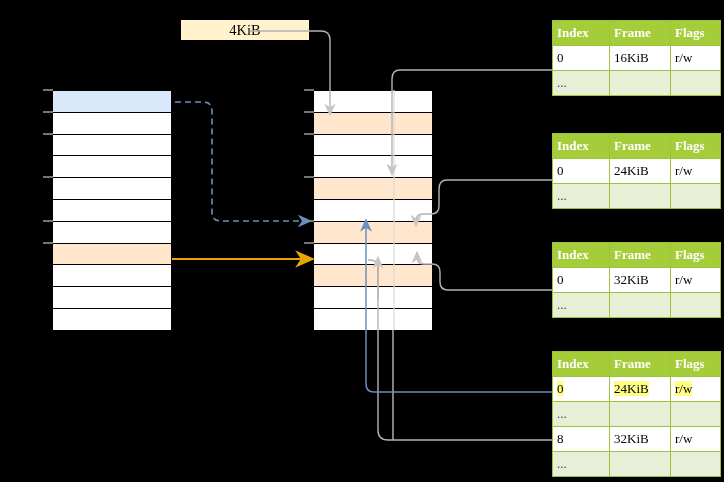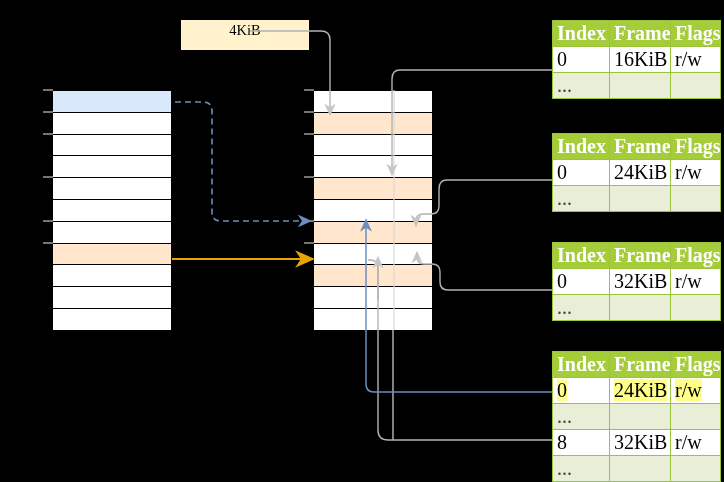--- a/index.html
+++ b/index.html
@@ -38,38 +38,38 @@
   .memcol .cell.blue   { background: #dae8fc; }
   .memcol .cell.peach  { background: #ffe6cc; }
 
   #left-col  { left: 52px;  top: 90px; width: 120px; }
   #mid-col   { left: 313px; top: 90px; width: 120px; }
 
   
   #size-label {
     position: absolute;
     left: 181px; top: 20px;
-    width: 128px; height: 30px;
+    width: 128px; height: 20px;
     background: #fff2cc;
     color: #000;
     font-size: 14.5px;
     line-height: 20px;
     text-align: center;
   }
 
   
   .ptable {
     position: absolute;
     border-collapse: collapse;
     table-layout: fixed;
     background: #ffffff;
   }
   .ptable th, .ptable td {
     border: 1px solid #9ac43c;
-    font-size: 20px;
+    font-size: 13px;
     padding: 1px 4px;
     height: 25px;
     box-sizing: border-box;
     text-align: left;
     color: #000;
     font-weight: normal;
     overflow: hidden;
     white-space: nowrap;
   }
   .ptable th {

